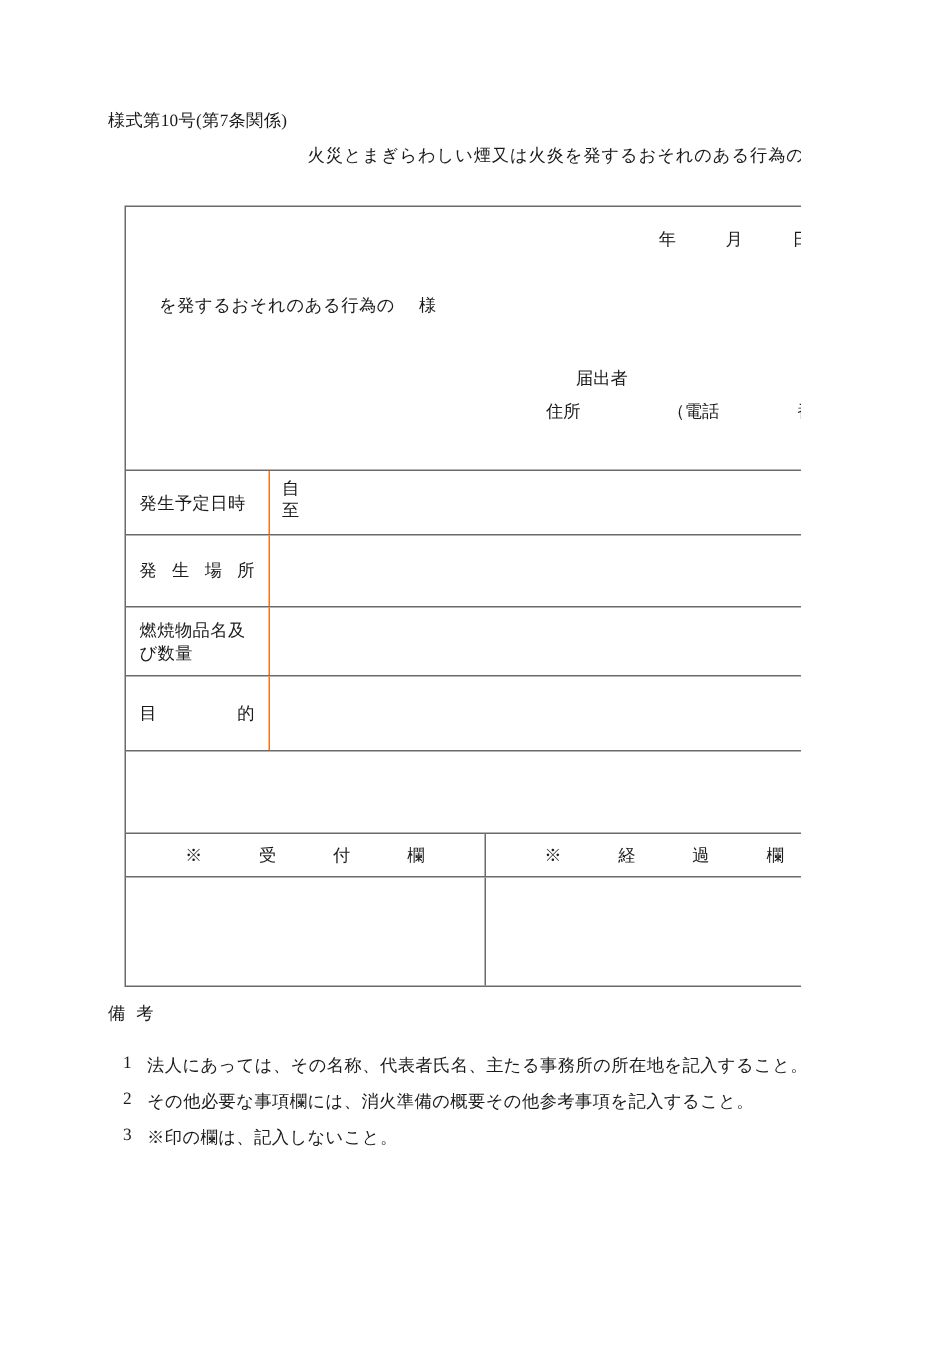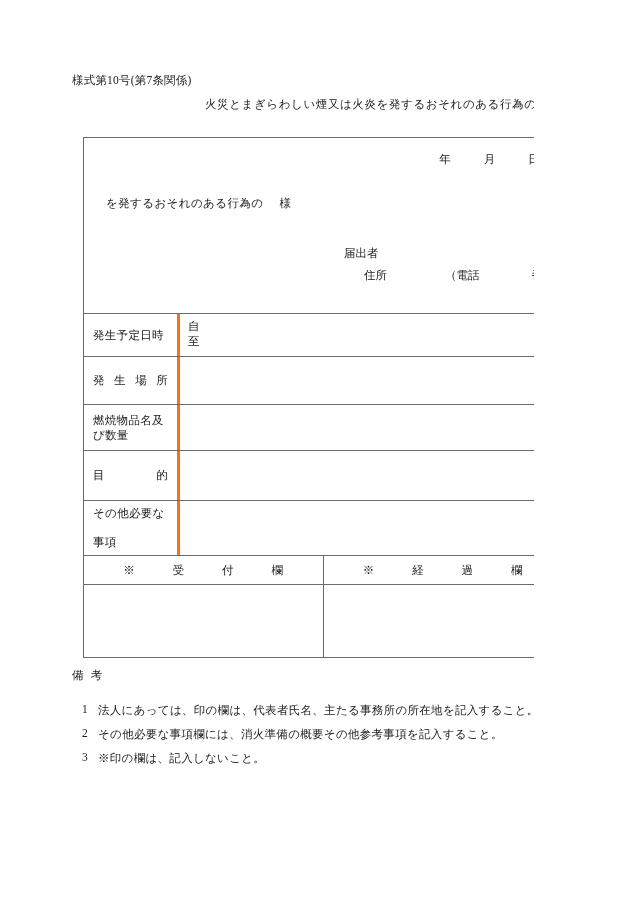--- a/index.html
+++ b/index.html
@@ -100,33 +100,33 @@
     white-space: nowrap;
   }
   .addressee .sama { margin-left: 16px; }
   .submitter {
     position: absolute;
     left: 260px;
     top: 104px;
     line-height: 22px;
     white-space: nowrap;
   }
-  .submitter .lvl1 { display: block; }
+  .submitter .lvl1 { display: block; margin-left: 40px; }
   .submitter .lvl2 { display: block; padding-left: 20px; }
   .submitter .tel {
     display: inline-block;
     margin-left: 58px;
   }
   .submitter .tel .num-gap { display: inline-block; width: 52px; }
 
   
   .label-cell {
     width: 96px;
     box-sizing: border-box;
-    border-right: 3px solid #f97316;
+    border-right: 1px solid #f97316;
     padding: 0 9px;
     display: flex;
     flex-direction: column;
     justify-content: center;
     letter-spacing: 0.3px;
   }
   .label-cell .ln { display: block; white-space: nowrap; }
   .label-cell.spread .ln {
     display: flex;
     justify-content: space-between;
@@ -280,24 +280,20 @@
       <div class="label-cell spread">
         <span class="ln">
           <span>目</span>
           <span>的</span>
         </span>
       </div>
       <div class="value-cell"></div>
     </div>
 
     <div class="row r-other">
-      <div class="label-cell loose">
-        <span class="ln">その他必要な</span>
-        <span class="ln">事項</span>
-      </div>
       <div class="value-cell"></div>
     </div>
 
     <div class="star-head">
       <div class="left">
         <span class="star-title">
           <span>※</span>
           <span>受</span>
           <span>付</span>
           <span>欄</span>
@@ -320,21 +316,21 @@
 
   </div>
 
   <div class="remarks">
     <div class="remarks-title">
       <span>備</span><span class="sp"></span><span>考</span>
     </div>
 
     <div class="note">
       <span class="note-num">1</span>
-      <span class="note-text">法人にあっては、印の欄は、代表者氏名、主たる事務所の所在地を記入すること。</span>
+      <span class="note-text">法人にあっては、その名称、代表者氏名、主たる事務所の所在地を記入すること。</span>
     </div>
     <div class="note">
       <span class="note-num">2</span>
       <span class="note-text">その他必要な事項欄には、消火準備の概要その他参考事項を記入すること。</span>
     </div>
     <div class="note">
       <span class="note-num">3</span>
       <span class="note-text">※印の欄は、記入しないこと。</span>
     </div>
   </div>

